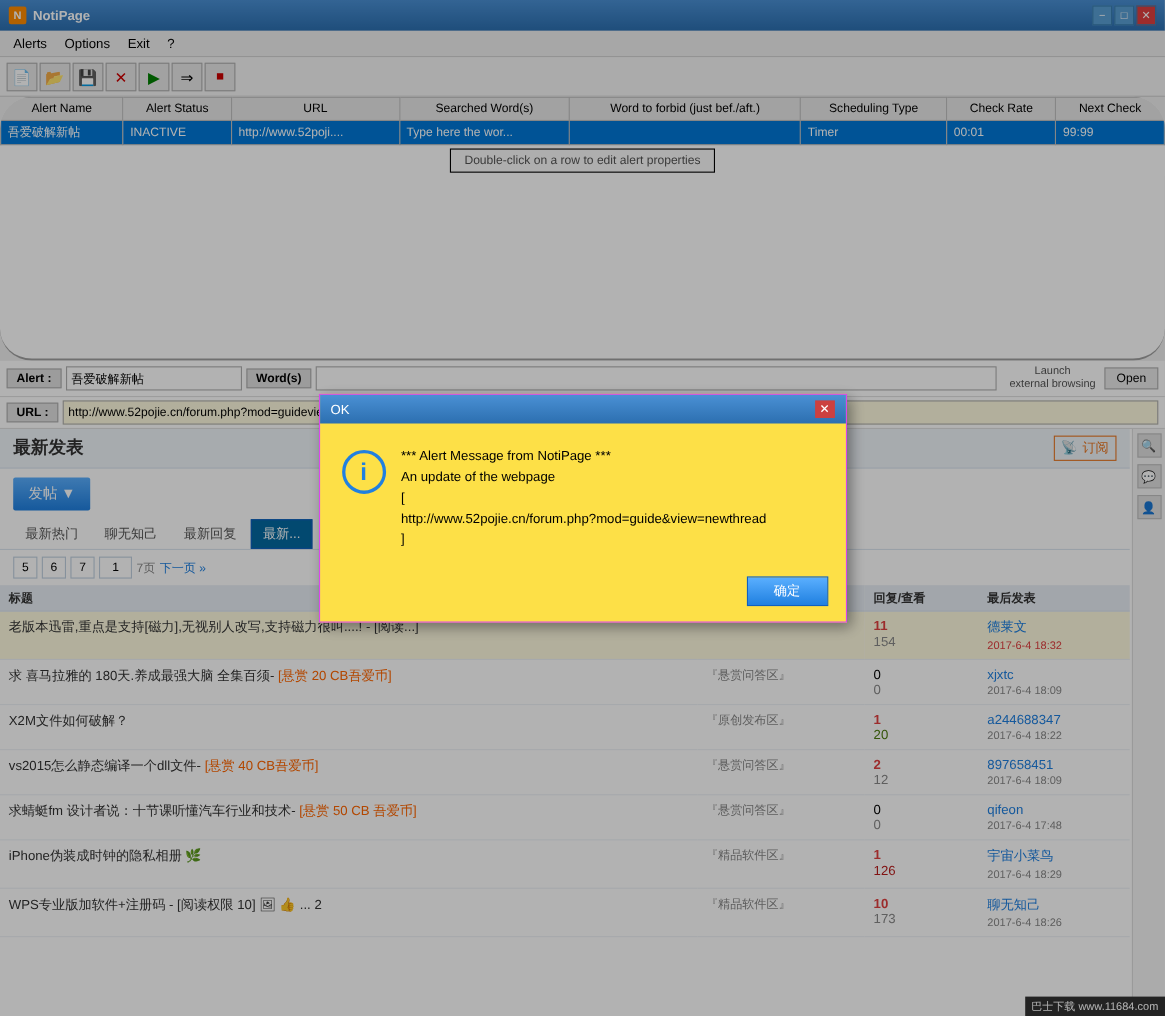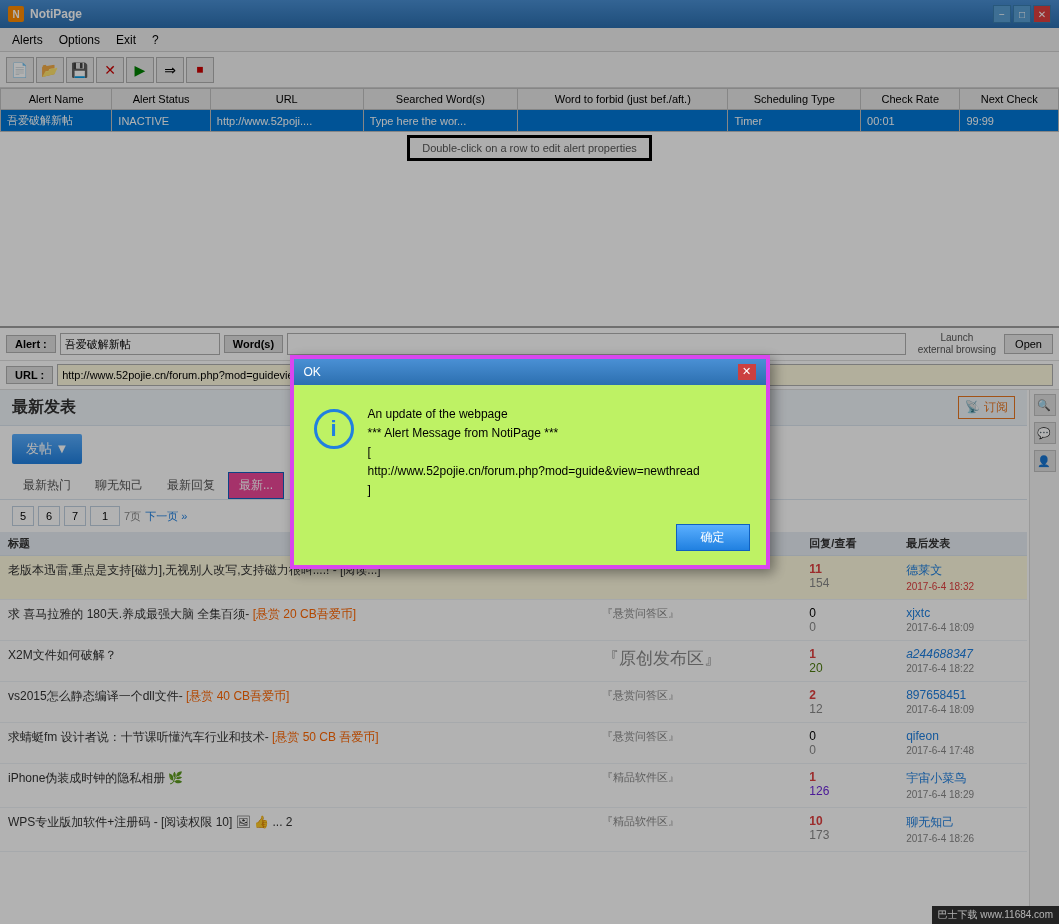--- a/index.html
+++ b/index.html
@@ -52,20 +52,21 @@
     }
     .tool-btn.green { color: #008000; }
     .tool-btn.red { color: #cc0000; }
 
     
     .alert-section {
       background: white;
       border-bottom: 2px solid #a0a0a0;
       height: 240px;
       overflow: hidden;
+      border-radius: 29px;
     }
     .alert-table {
       width: 100%;
       border-collapse: collapse;
     }
     .alert-table th {
       background: #e8e8e8;
       border: 1px solid #c0c0c0;
       padding: 4px 6px;
       text-align: center;
@@ -77,21 +78,21 @@
       padding: 3px 6px;
       font-size: 11px;
     }
     .alert-table tr.selected td {
       background: #0078d7;
       color: white;
     }
     .hint-row { text-align: center; padding: 10px; }
     .hint-box {
       display: inline-block;
-      border: 3px solid #000000;
+      border: 1px solid #000000;
       background: #fafafa;
       padding: 4px 12px;
       font-size: 11px;
       color: #555;
     }
 
     
     .browser-section {
       background: white;
       height: calc(924px - 28px - 24px - 36px - 240px);
@@ -211,21 +212,21 @@
       gap: 2px;
     }
     .forum-tab {
       padding: 4px 10px;
       font-size: 12px;
       cursor: pointer;
       border: 1px solid transparent;
       color: #555;
     }
     .forum-tab.active {
-      background: #ec4899;
+      background: #0369a1;
       color: white;
       border-color: #1060c0;
     }
 
     
     .thread-table {
       width: 100%;
       border-collapse: collapse;
       font-size: 12px;
     }
@@ -294,22 +295,22 @@
     .dialog-overlay {
       position: fixed;
       top: 0; left: 0; right: 0; bottom: 0;
       background: rgba(0,0,0,0.3);
       z-index: 1000;
       display: flex;
       align-items: center;
       justify-content: center;
     }
     .dialog {
-      background: #bef264;
-      border: 4px solid #d946ef;
+      background: #fde047;
+      border: 1px solid #d946ef;
       box-shadow: 4px 4px 12px rgba(0,0,0,0.4);
       width: 480px;
       font-size: 12px;
     }
     .dialog-title {
       background: linear-gradient(to bottom, #4a90d4, #2c6fb0);
       color: white;
       padding: 5px 10px;
       display: flex;
       align-items: center;
@@ -525,27 +526,27 @@
             <td>
               <span style="color:#2080e0;">xjxtc</span><br>
               <span class="last-post-time" style="color:#888;">2017-6-4 18:09</span>
             </td>
           </tr>
 
           <tr>
             <td>
               <span class="thread-title">X2M文件如何破解？</span>
             </td>
-            <td style="color:#888; font-size:17px;">『原创发布区』</td>
+            <td style="color:#888; font-size:11px;">『原创发布区』</td>
             <td>
               <span class="reply-count">1</span><br>
               <span style="color:#4d7c0f;">20</span>
             </td>
             <td>
-              <span style="color:#2080e0;font-style:italic;">a244688347</span><br>
+              <span style="color:#2080e0;">a244688347</span><br>
               <span class="last-post-time" style="color:#888;">2017-6-4 18:22</span>
             </td>
           </tr>
 
           <tr>
             <td>
               <span class="thread-title">vs2015怎么静态编译一个dll文件- <span style="color:#ff6600;">[悬赏 40 CB吾爱币]</span></span>
             </td>
             <td style="color:#888; font-size:11px;">『悬赏问答区』</td>
             <td>
@@ -573,21 +574,21 @@
             </td>
           </tr>
 
           <tr>
             <td>
               <span class="thread-title">iPhone伪装成时钟的隐私相册 🌿</span>
             </td>
             <td style="color:#888; font-size:11px;">『精品软件区』</td>
             <td>
               <span class="reply-count">1</span><br>
-              <span style="color:#6d28d9;">126</span>
+              <span style="color:#b91c1c;">126</span>
             </td>
             <td>
               <span style="color:#2080e0;">宇宙小菜鸟</span><br>
               <span class="last-post-time" style="color:#888;">2017-6-4 18:29</span>
             </td>
           </tr>
 
           <tr>
             <td>
               <span class="thread-title">WPS专业版加软件+注册码 - [阅读权限 10] 🖼 👍 ... 2</span>
@@ -617,22 +618,22 @@
 
 <div class="dialog-overlay">
   <div class="dialog">
     <div class="dialog-title">
       <span>OK</span>
       <button class="dialog-close">✕</button>
     </div>
     <div class="dialog-body">
       <div class="dialog-icon">i</div>
       <div class="dialog-text">
+        <div>*** Alert Message from NotiPage ***</div>
         <div>An update of the webpage</div>
-        <div>*** Alert Message from NotiPage ***</div>
         <div>[</div>
         <div>http://www.52pojie.cn/forum.php?mod=guide&amp;view=newthread</div>
         <div>]</div>
       </div>
     </div>
     <div class="dialog-footer">
       <button class="dialog-ok-btn">确定</button>
     </div>
   </div>
 </div>

